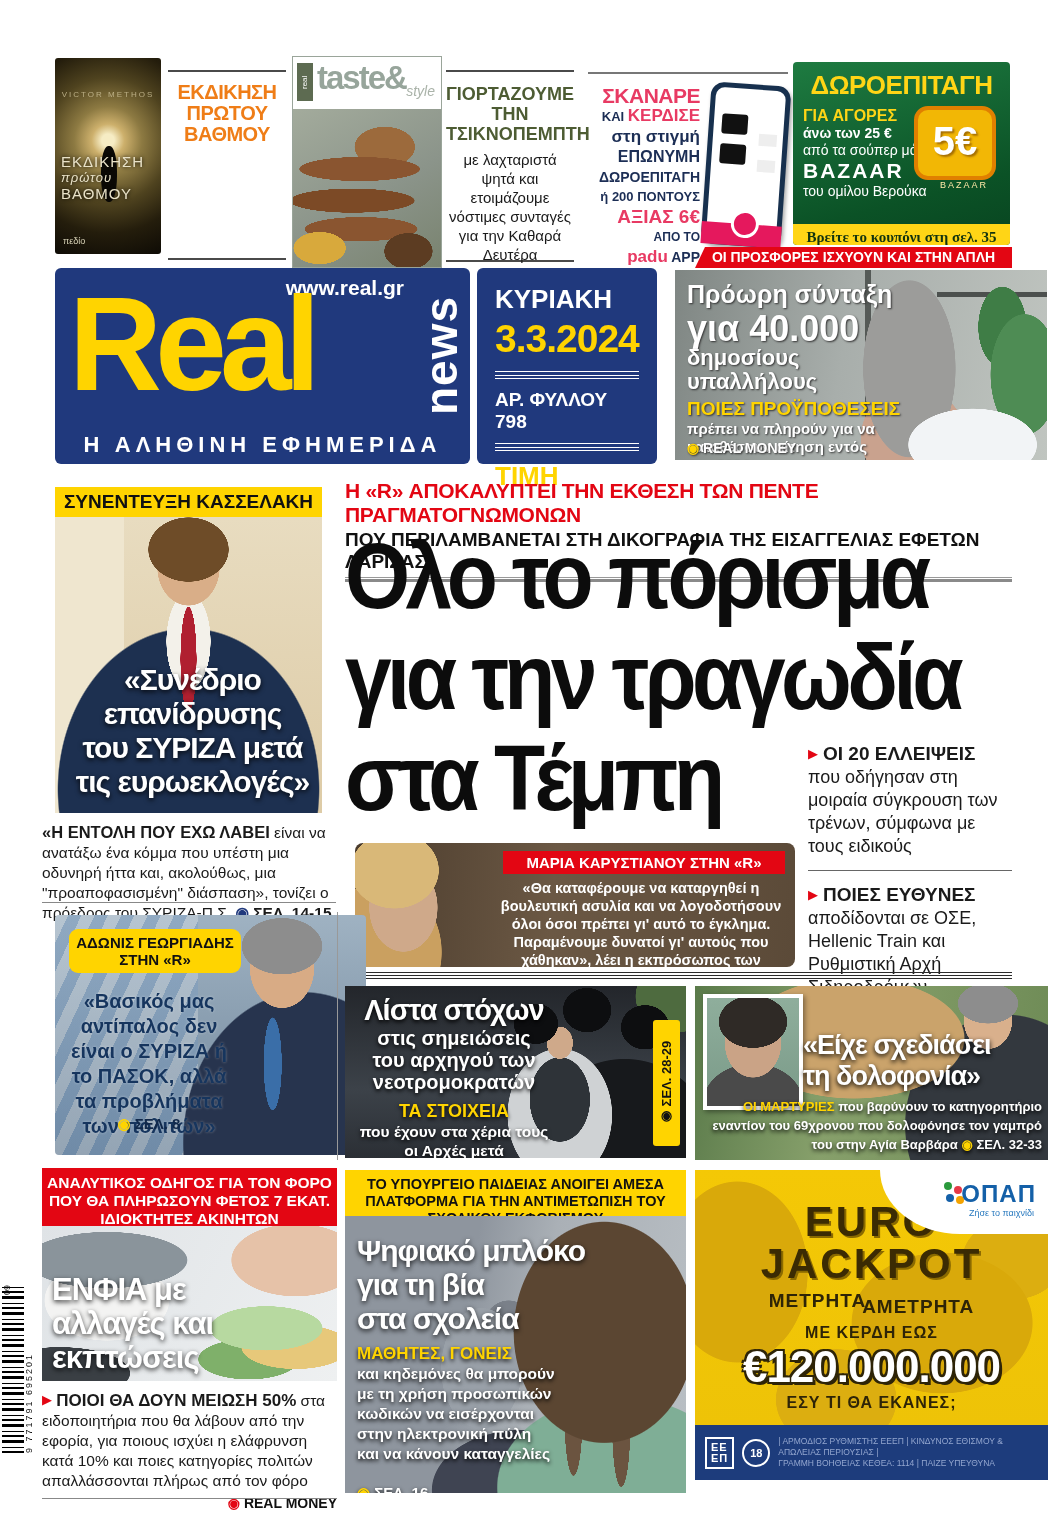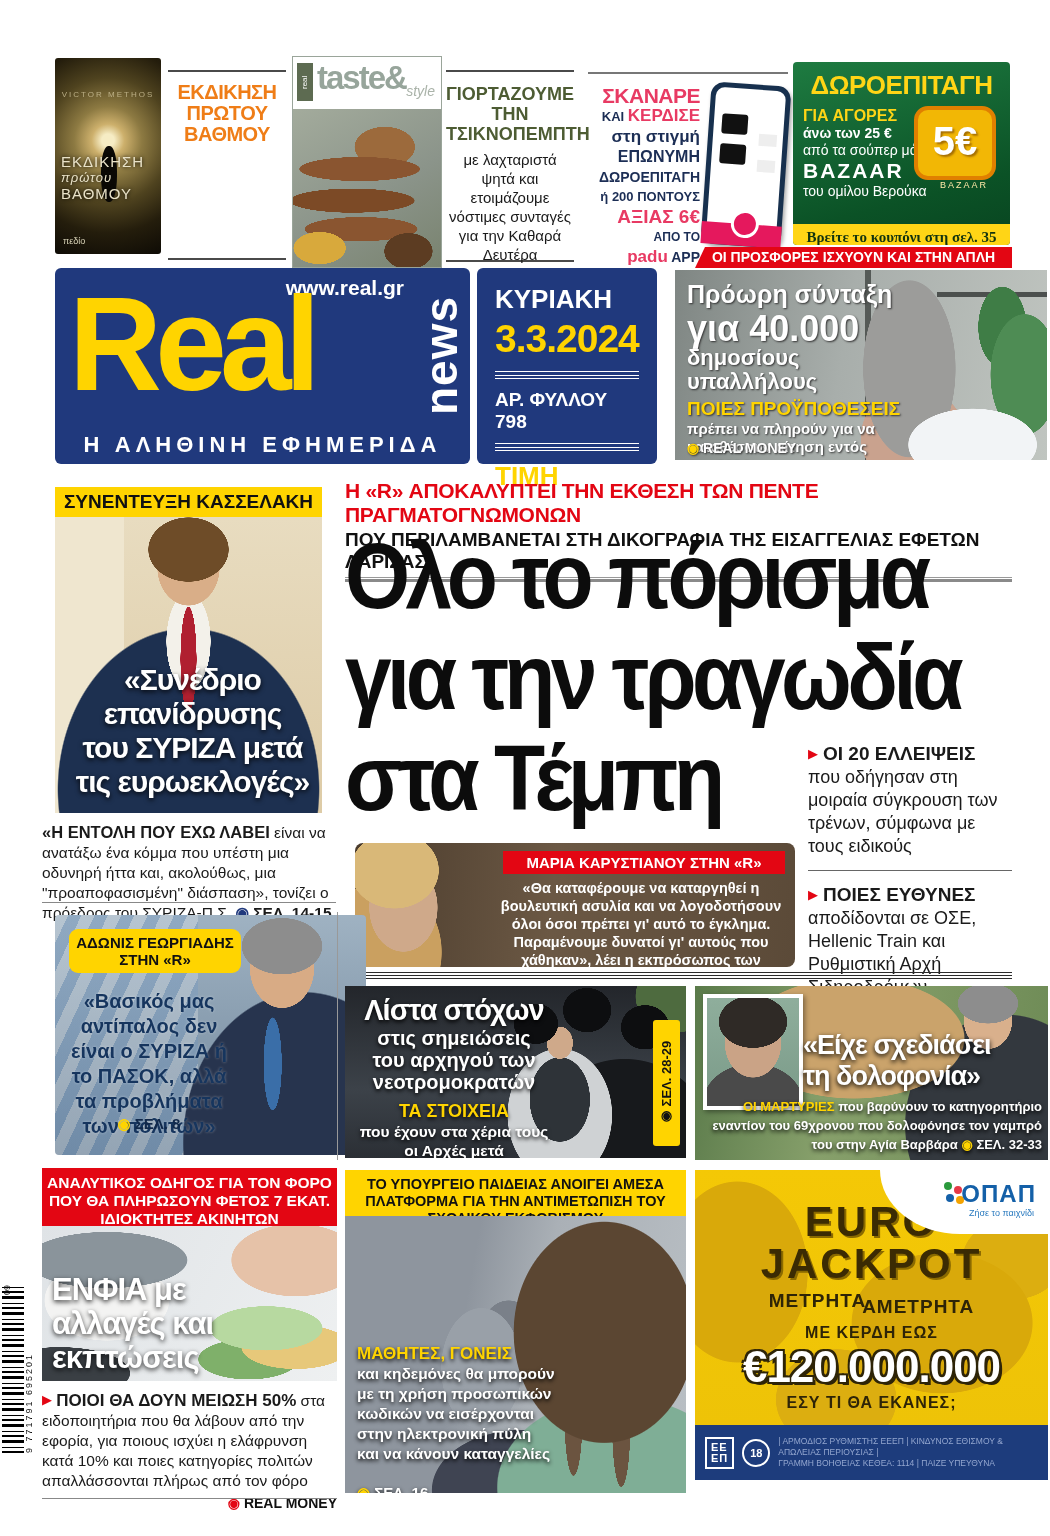--- a/index.html
+++ b/index.html
@@ -482,20 +482,25 @@
       <div>τη δολοφονία»</div>
     </div>
     <div class="mu-cap">
       <span class="hl">ΟΙ ΜΑΡΤΥΡΙΕΣ</span><span> που βαρύνουν το κατηγορητήριο εναντίον του 69χρονου που δολοφόνησε τον γαμπρό του στην Αγία Βαρβάρα</span>
       <span class="nw"><span class="icon-y">◉</span><span> ΣΕΛ. 32-33</span></span>
     </div>
   </div>
 
   <div class="abs bully-kicker">ΤΟ ΥΠΟΥΡΓΕΙΟ ΠΑΙΔΕΙΑΣ ΑΝΟΙΓΕΙ ΑΜΕΣΑ ΠΛΑΤΦΟΡΜΑ ΓΙΑ ΤΗΝ ΑΝΤΙΜΕΤΩΠΙΣΗ ΤΟΥ ΣΧΟΛΙΚΟΥ ΕΚΦΟΒΙΣΜΟΥ</div>
   <div class="abs bully-photo">
+    <div class="bu-h">
+      <div>Ψηφιακό μπλόκο</div>
+      <div>για τη βία</div>
+      <div>στα σχολεία</div>
+    </div>
     <div class="bu-hl">ΜΑΘΗΤΕΣ, ΓΟΝΕΙΣ</div>
     <div class="bu-body"> και κηδεμόνες θα μπορούν με τη χρήση προσωπικών κωδικών να εισέρχονται στην ηλεκτρονική πύλη και να κάνουν καταγγελίες</div>
     <div class="bu-page"><span class="icon-y">◉</span><span> ΣΕΛ. 16</span></div>
   </div>
 
   <div class="abs jackpot">
     <div class="jp-main">
       <div class="jp-swoosh">
         <span class="opap-star"></span>
         <div class="opap">ΟΠΑΠ</div>

